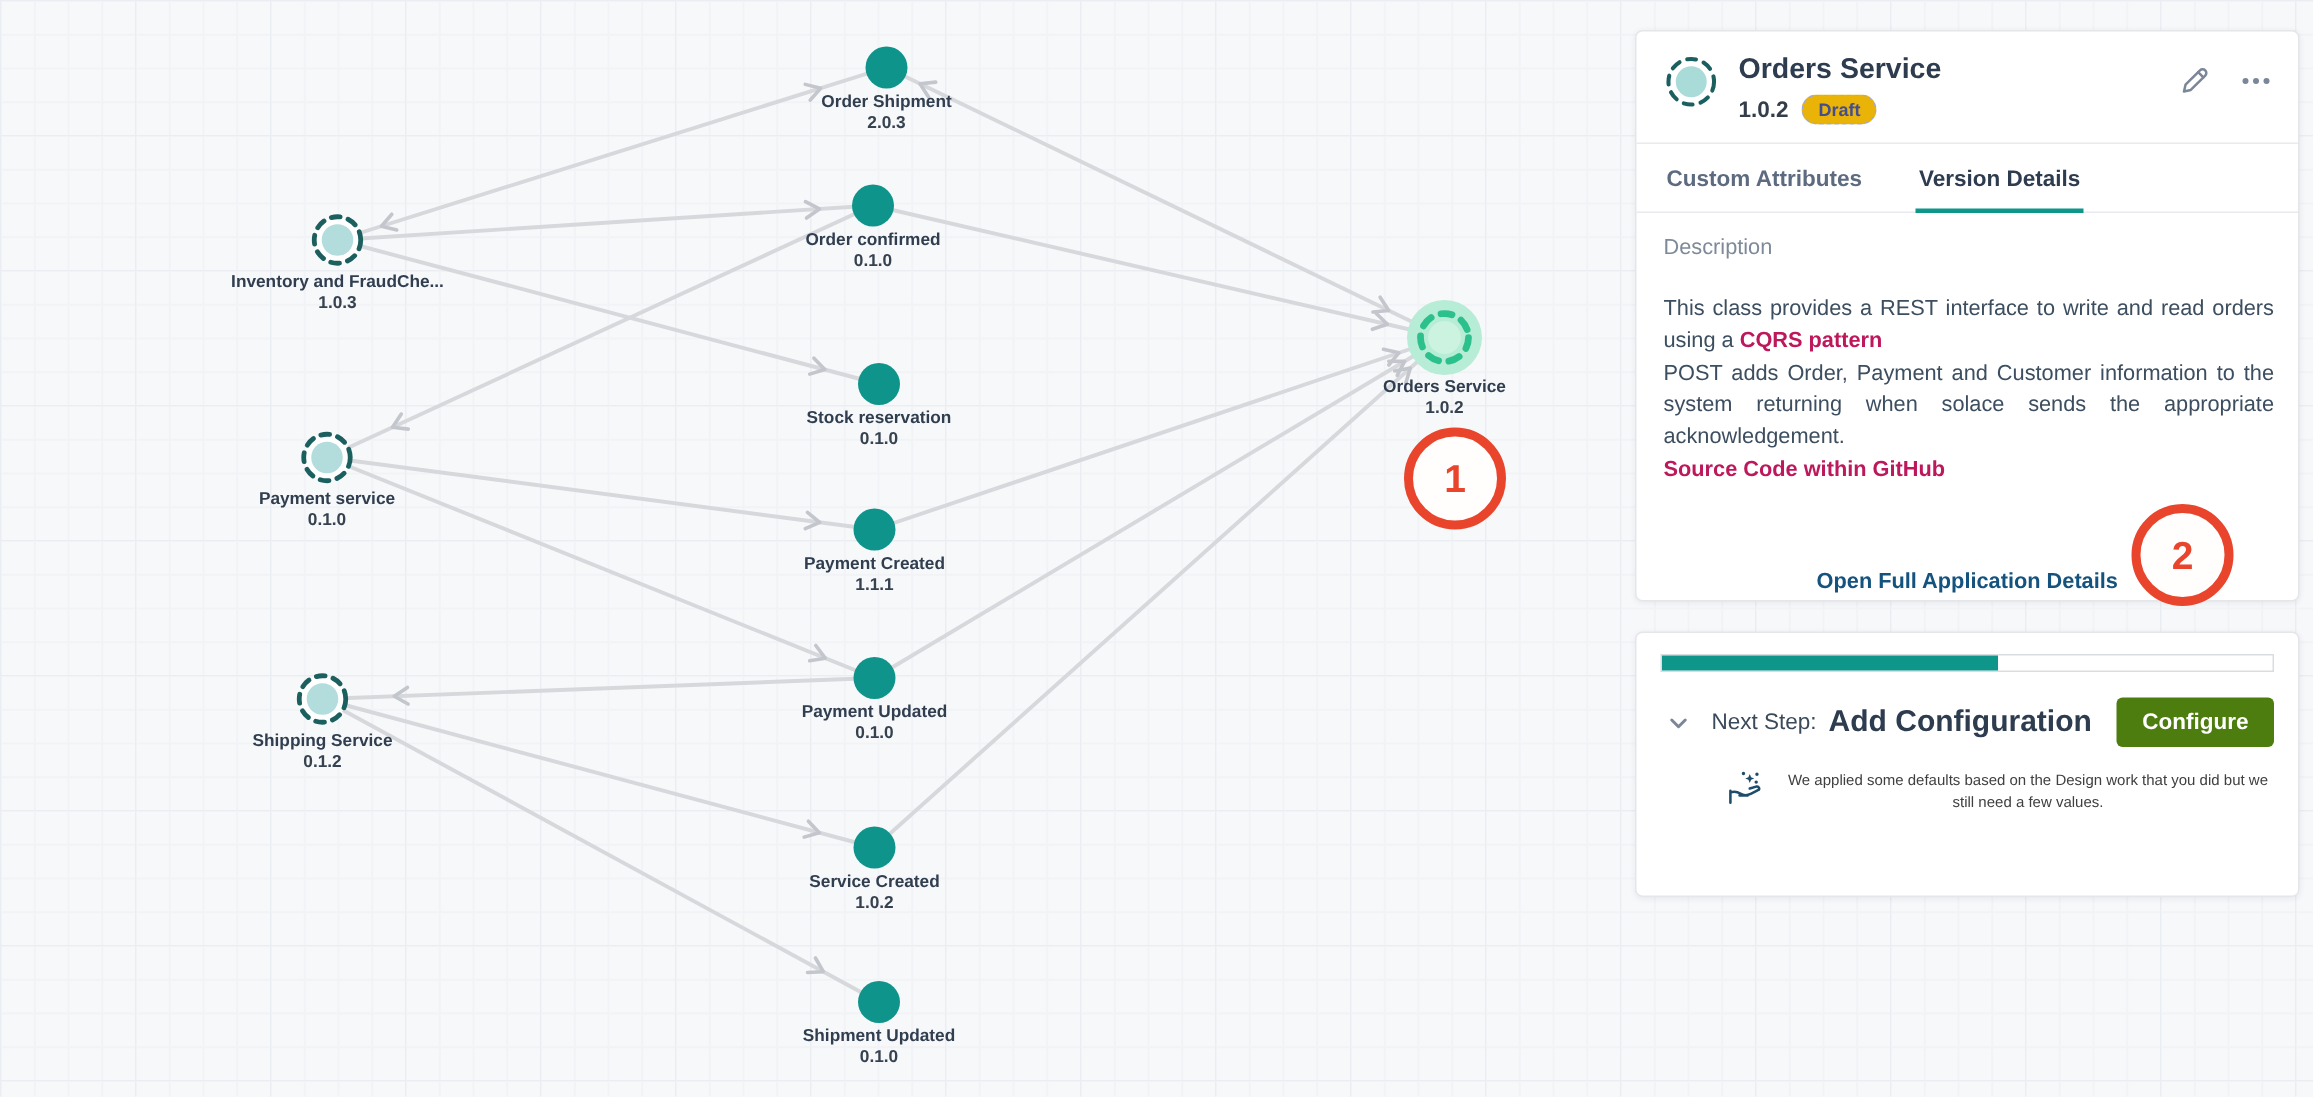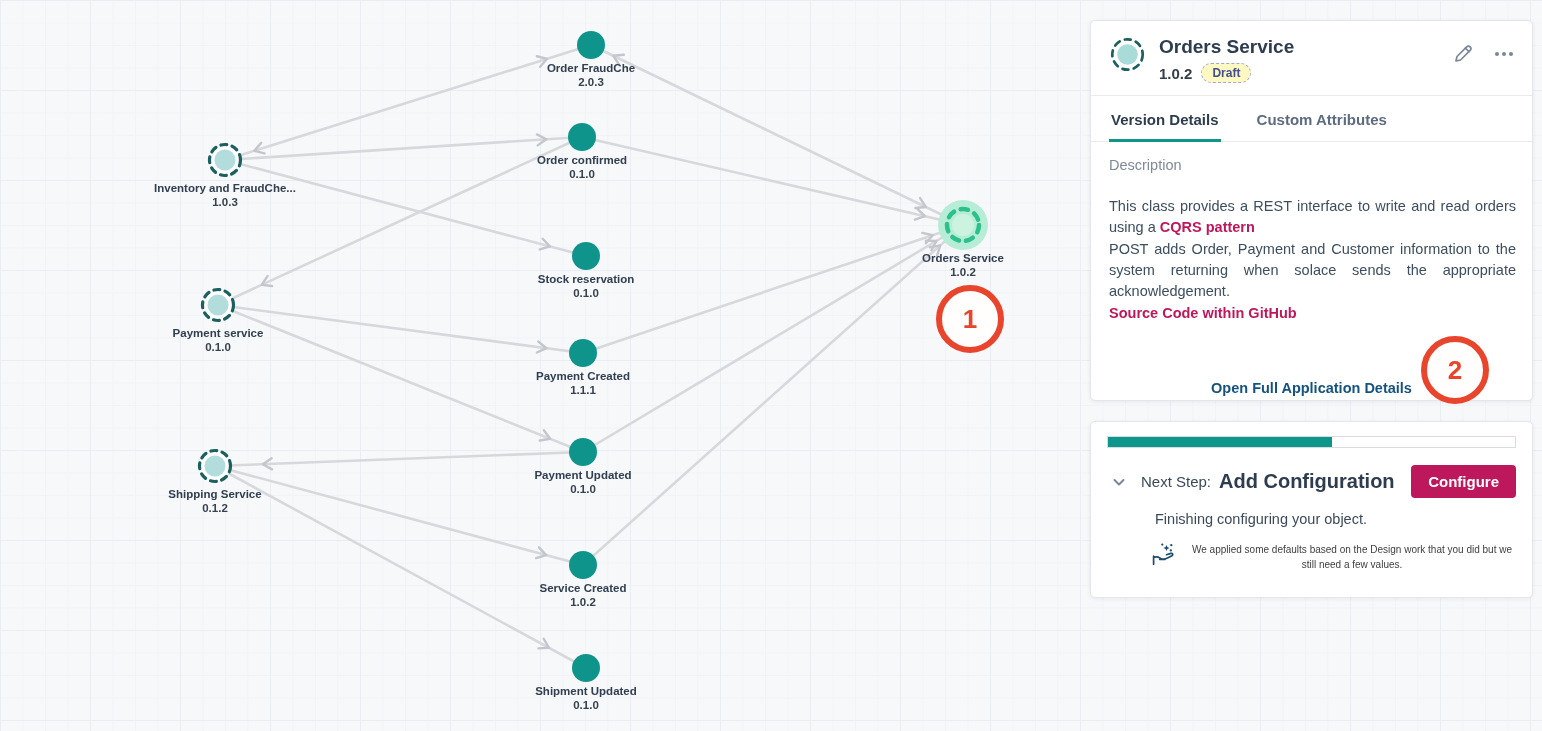--- a/index.html
+++ b/index.html
@@ -20,41 +20,41 @@
   .node-label .ver{font-weight:600;color:#36424f;}
   .card{position:absolute;left:1090px;width:443px;background:#fff;border:1px solid #e4e6ea;
     border-radius:5px;box-shadow:0 1px 4px rgba(25,35,50,.07);z-index:3;box-sizing:border-box;}
   #card-main{top:20px;height:381px;}
   #card-next{top:421px;height:177px;}
   .card-header{display:flex;align-items:flex-start;padding:15px 18px 12px;}
   .header-text{margin-left:13px;flex:1;}
   .title{font-size:19px;font-weight:700;color:#2e3c4f;}
   .version-row{margin-top:5px;display:flex;align-items:center;gap:9px;}
   .version{font-size:15px;font-weight:600;color:#333e4a;}
-  .badge-draft{font-size:12px;font-weight:700;color:#434e8f;background:#fef9c3;
+  .badge-draft{font-size:12px;font-weight:700;color:#434e8f;background:#eab308;
     border:1px dashed #9fa7dd;border-radius:10px;padding:2px 10px;}
   .header-actions{display:flex;gap:20px;align-items:center;margin-top:7px;}
   .icon-btn{cursor:pointer;display:flex;align-items:center;}
   .tabs{display:flex;gap:34px;padding:0 18px;border-top:1px solid #e8eaee;border-bottom:1px solid #e8eaee;}
   .tab{padding:15px 2px 13px;font-size:15px;font-weight:600;color:#5d6b80;position:relative;cursor:pointer;}
   .tab.active{color:#2e3c4f;font-weight:700;}
   .tab.active::after{content:"";position:absolute;left:0;right:0;bottom:-1px;height:3px;background:#0e968b;}
   .card-body{padding:15px 18px;}
   .desc-label{font-size:14.5px;color:#7e8a99;margin-bottom:23px;}
   .desc-text{font-size:14.5px;line-height:1.47;color:#3c4e5f;text-align:justify;width:407px;}
   .desc-text a{color:#be185d;font-weight:700;text-decoration:none;cursor:pointer;}
   .open-link{display:block;text-align:center;margin-top:56px;font-size:14.5px;font-weight:700;
     color:#15537f;text-decoration:none;cursor:pointer;}
   .card2-body{padding:14px 16px;}
   .progress-track{height:10px;background:#fff;border:1px solid #d9dce1;}
   .progress-fill{height:100%;background:#0e968b;width:0;}
   .next-row{display:flex;align-items:center;margin-top:17px;padding-left:4px;}
   .next-label{margin-left:14px;font-size:15px;color:#3b4a5a;}
   .next-value{margin-left:8px;font-size:20px;font-weight:700;color:#2e3c4f;}
-  .configure-btn{margin-left:auto;background:#be185d;color:#fff;font-weight:700;font-size:15px;
+  .configure-btn{margin-left:auto;background:#4d7c0f;color:#fff;font-weight:700;font-size:15px;
     padding:8px 17px;border-radius:4px;border:none;cursor:pointer;font-family:"Liberation Sans",sans-serif;}
   .finishing{margin:13px 0 0 48px;font-size:14.5px;color:#3b4a5a;}
   .note-row{display:flex;margin:15px 0 0 44px;gap:11px;align-items:flex-start;}
   .note-text{font-size:10px;line-height:1.5;color:#404040;max-width:348px;text-align:center;}
   .annot{position:absolute;width:56px;height:56px;border:6px solid #e8452c;border-radius:50%;
     background:#fffefd;display:flex;align-items:center;justify-content:center;
     font-size:26px;font-weight:700;color:#e8452c;z-index:5;}
   #annot-1{left:936px;top:285px;}
   #annot-2{left:1421px;top:336px;}
 </style>
@@ -135,22 +135,22 @@
       <span class="icon-btn">
         <svg width="20" height="6" viewBox="0 0 20 6">
           <circle cx="3" cy="3" r="2" fill="#7b8698"></circle>
             <circle cx="10" cy="3" r="2" fill="#7b8698"></circle>
           <circle cx="17" cy="3" r="2" fill="#7b8698"></circle>
         </svg>
       </span>
     </div>
   </div>
   <div class="tabs">
+    <div class="tab">Custom Attributes</div>
     <div class="tab active">Version Details</div>
-    <div class="tab">Custom Attributes</div>
   </div>
   <div class="card-body">
     <div class="desc-label">Description</div>
     <div class="desc-text">
       <span>This class provides a REST interface to write and read orders using a </span><a>CQRS pattern</a><br>
       <span>POST adds Order, Payment and Customer information to the system returning when solace sends the appropriate acknowledgement.</span><br>
       <a>Source Code within GitHub</a>
     </div>
     <a class="open-link">Open Full Application Details</a>
   </div>
@@ -164,21 +164,20 @@
     <div class="next-row">
       <span class="icon-btn">
         <svg width="16" height="16" viewBox="0 0 16 16" fill="none" stroke="#7b8698" stroke-width="2" stroke-linecap="round" stroke-linejoin="round">
             <path d="M3.5 6 L8 10.5 L12.5 6"></path>
           </svg>
       </span>
       <span class="next-label">Next Step:</span>
       <span class="next-value">Add Configuration</span>
       <button class="configure-btn">Configure</button>
     </div>
-    <div class="finishing">Finishing configuring your object.</div>
     <div class="note-row">
       <span>
         <svg width="26" height="26" viewBox="0 0 26 26" fill="none" stroke="#1d4d6b" stroke-width="1.7" stroke-linecap="round" stroke-linejoin="round">
           <path d="M15.5 3 l0.9 2.1 2.1 0.9 -2.1 0.9 -0.9 2.1 -0.9 -2.1 -2.1 -0.9 2.1 -0.9 Z" fill="#1d4d6b" stroke="none"></path>
           <path d="M20.3 3.2 v0.01 M11.3 2.6 v0.01 M19.8 8.4 v0.01" stroke-width="2.3"></path>
           <path d="M2.6 14.2 v8 M2.6 15.4 c2.5 -1.1 4.6 -0.6 6.6 0.7 c1.9 1.2 4.7 1.3 7.3 0 l4.5 -2.3 c1.5 -0.8 0.6 -2.9 -1.2 -2.4 l-4.3 1.3 M8.7 17.3 h5.4"></path>
         </svg>
       </span>
       <div class="note-text">We applied some defaults based on the Design work that you did but we still need a few values.</div>
     </div>
@@ -186,21 +185,21 @@
 </div>
 
 <div class="annot" id="annot-1">
   <span>1</span>
 </div>
 <div class="annot" id="annot-2">
   <span>2</span>
 </div>
 
 <div class="node-label" style="left: 591px; top: 62px;">
-    <div>Order FraudChe</div>
+    <div>Order Shipment</div>
     <div class="ver">2.0.3</div>
   </div>
 <div class="node-label" style="left: 582px; top: 154px;">
     <div>Order confirmed</div>
     <div class="ver">0.1.0</div>
   </div>
 <div class="node-label" style="left: 225px; top: 182px;">
     <div>Inventory and FraudChe...</div>
     <div class="ver">1.0.3</div>
   </div>

